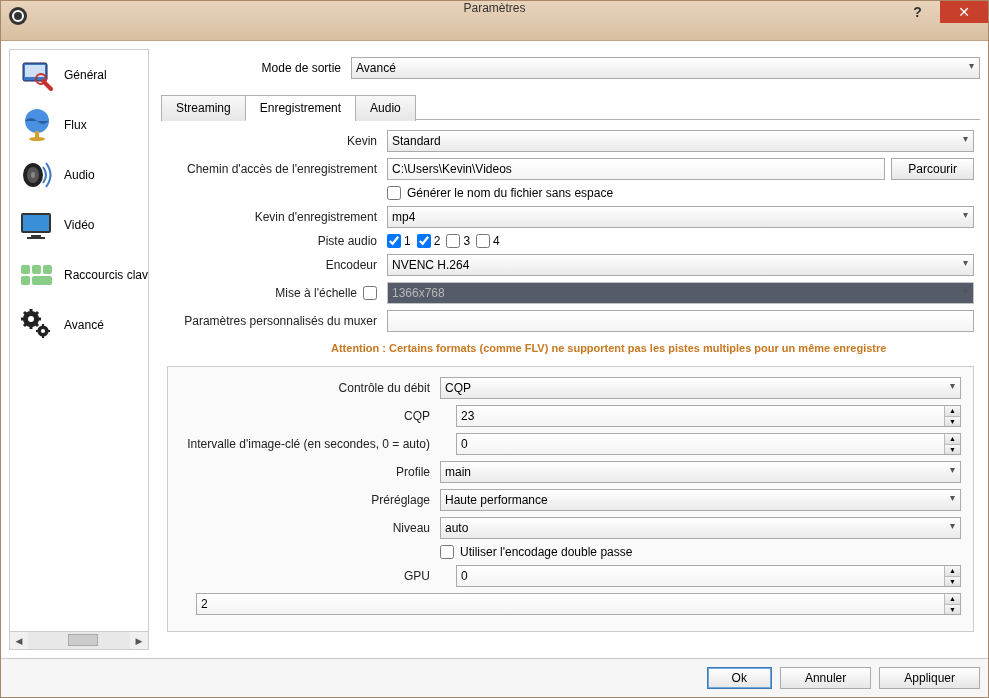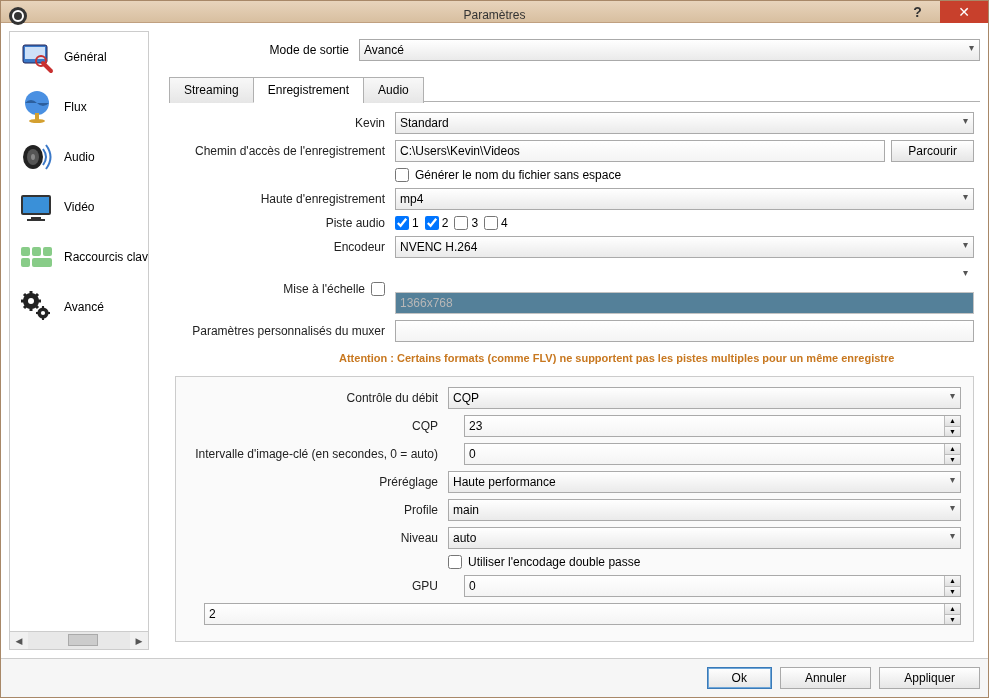--- a/index.html
+++ b/index.html
@@ -1,29 +1,29 @@
 <!DOCTYPE html>
 <html><head>
 <meta charset="utf-8">
 <style>
 * { box-sizing: border-box; margin: 0; padding: 0; font-family: "Segoe UI", Tahoma, sans-serif; font-size: 12px; }
 body { background: #f0f0f0; }
 
 .window { width: 989px; height: 698px; border: 1px solid #a88868; background: #fff; display: flex; flex-direction: column; }
 
-.titlebar { height: 22px; background: linear-gradient(#e8d4bc, #d8bfa0); display: flex; align-items: flex-end; position: relative; border-bottom: 1px solid #c0a080; }
+.titlebar { height: 40px; background: linear-gradient(#e8d4bc, #d8bfa0); display: flex; align-items: flex-start; position: relative; border-bottom: 1px solid #c0a080; }
 .titlebar-title { flex: 1; text-align: center; color: #333; font-size: 12px; }
 .titlebar-icon { position: absolute; left: 8px; top: 6px; width: 18px; height: 18px; border-radius: 50%; background: #333; display: flex; align-items: center; justify-content: center; }
 .titlebar-icon::after { content: ""; width: 8px; height: 8px; border-radius: 50%; border: 2px solid #fff; }
 .titlebar-buttons { position: absolute; right: 0; top: 0; display: flex; height: 100%; }
 .titlebar-btn { width: 45px; height: 22px; display: flex; align-items: center; justify-content: center; font-size: 14px; color: #333; }
 .titlebar-btn.close { background: #c8402c; color: #fff; width: 48px; }
 .titlebar-btn.help { font-weight: bold; }
 
-.client { flex: 1; display: flex; padding: 8px; gap: 20px; overflow: hidden; }
+.client { flex: 1; display: flex; padding: 8px; gap: 12px; overflow: hidden; }
 
 .sidebar-wrap { width: 140px; display: flex; flex-direction: column; border: 1px solid #ccc; background: #fff; }
 .sidebar { flex: 1; overflow: hidden; }
 .sidebar-item { display: flex; align-items: center; gap: 8px; padding: 6px 8px; height: 50px; cursor: pointer; white-space: nowrap; overflow: hidden; }
 .sidebar-item.selected { background: linear-gradient(#f4f4f4, #e4e4e4); border-top: 1px solid #ddd; border-bottom: 1px solid #ddd; }
 .sidebar-item .icon { width: 38px; height: 38px; flex-shrink: 0; display: flex; align-items: center; justify-content: center; }
 .sidebar-scrollbar { height: 18px; border-top: 1px solid #ccc; display: flex; align-items: center; background: #f0f0f0; }
 .sb-arrow { width: 18px; height: 100%; display: flex; align-items: center; justify-content: center; font-size: 9px; color: #555; }
 .sb-track { flex: 1; height: 100%; background: #e8e8e8; position: relative; }
 .sb-thumb { position: absolute; left: 40px; top: 2px; width: 30px; height: 12px; background: #ccc; border: 1px solid #aaa; }
@@ -42,21 +42,21 @@
 .form-row { display: flex; align-items: center; gap: 10px; margin-bottom: 6px; padding: 0 6px; }
 .form-row .label { width: 210px; text-align: right; color: #222; flex-shrink: 0; }
 .form-row .field { flex: 1; display: flex; align-items: center; gap: 6px; }
 
 select, input[type=text], .spinner, .textfield {
   width: 100%; height: 22px; border: 1px solid #aaa; padding: 1px 4px; background: linear-gradient(#fff, #f4f4f4); font-size: 12px;
 }
 select { appearance: none; background: linear-gradient(#fff, #eaeaea); padding-right: 18px; position: relative; }
 .select-wrap { position: relative; flex: 1; display: flex; }
 .select-wrap::after { content: "▾"; position: absolute; right: 6px; top: 3px; font-size: 10px; color: #555; pointer-events: none; }
-select:disabled, .disabled { color: #999; background: #0c4a6e; margin-top: 28px; }
+select:disabled, .disabled { color: #999; background: #0f172a; }
 
 .btn { height: 22px; padding: 0 16px; border: 1px solid #aaa; background: linear-gradient(#fff, #e6e6e6); cursor: pointer; }
 
 .checkbox-row { display: flex; align-items: center; gap: 4px; }
 input[type=checkbox] { width: 14px; height: 14px; }
 
 .spinner-wrap { position: relative; flex: 1; display: flex; padding-left: 16px; }
 .spinner-wrap input { padding-right: 18px; }
 .spinner-btns { position: absolute; right: 1px; top: 1px; bottom: 1px; width: 16px; display: flex; flex-direction: column; }
 .spinner-btns span { flex: 1; display: flex; align-items: center; justify-content: center; font-size: 7px; background: linear-gradient(#f8f8f8,#e0e0e0); border-left: 1px solid #bbb; cursor: pointer; }
@@ -225,21 +225,21 @@
 
         <div class="form-row">
           <span class="label"></span>
           <div class="field checkbox-row">
             <input type="checkbox" style="">
             <span>Générer le nom du fichier sans espace</span>
           </div>
         </div>
 
         <div class="form-row">
-          <span class="label">Haute d'enregistrement</span>
+          <span class="label">Kevin d'enregistrement</span>
           <div class="field">
               <div class="select-wrap">
                 <select><option>mp4</option></select>
               </div>
             </div>
         </div>
 
         <div class="form-row">
           <span class="label">Piste audio</span>
           <div class="field track-checks">
@@ -319,32 +319,32 @@
                 <div class="spinner-wrap">
                   <input type="text" value="0" style="">
                   <div class="spinner-btns">
                     <span>▲</span>
                     <span>▼</span>
                   </div>
                 </div>
               </div>
           </div>
           <div class="form-row">
+            <span class="label">Profile</span>
+            <div class="field">
+                <div class="select-wrap">
+                  <select><option>main</option></select>
+                </div>
+              </div>
+          </div>
+          <div class="form-row">
             <span class="label">Préréglage</span>
             <div class="field">
                 <div class="select-wrap">
                   <select><option>Haute performance</option></select>
-                </div>
-              </div>
-          </div>
-          <div class="form-row">
-            <span class="label">Profile</span>
-            <div class="field">
-                <div class="select-wrap">
-                  <select><option>main</option></select>
                 </div>
               </div>
           </div>
           <div class="form-row">
             <span class="label">Niveau</span>
             <div class="field">
                 <div class="select-wrap">
                   <select><option>auto</option></select>
                 </div>
               </div>

